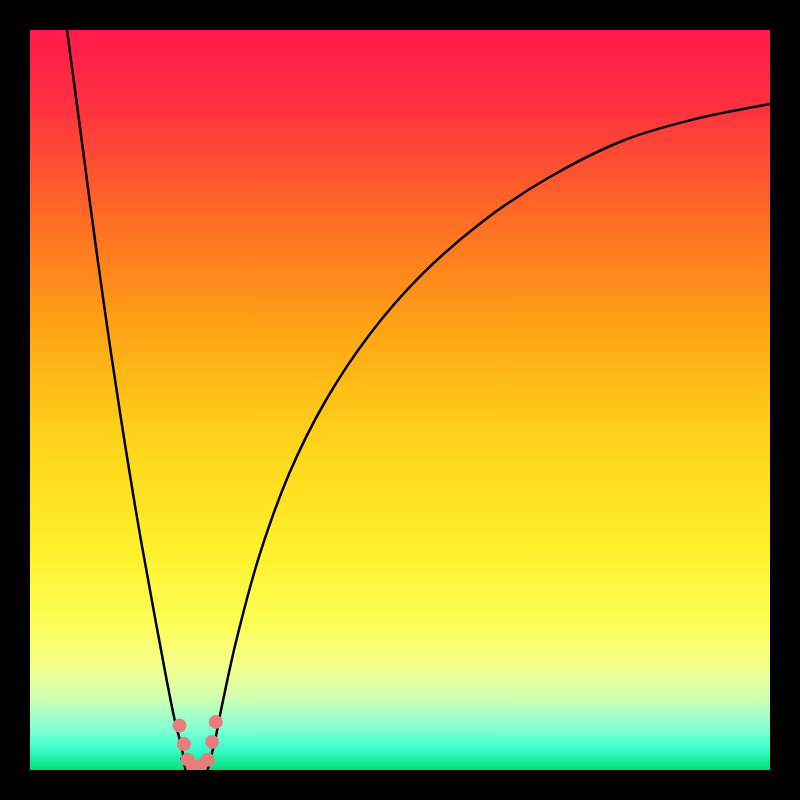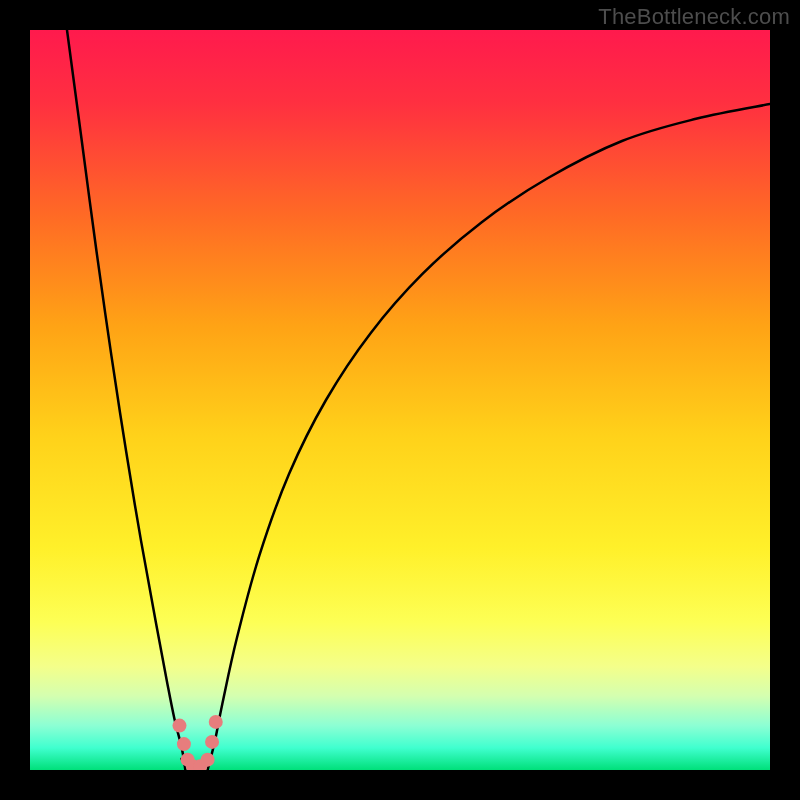--- a/index.html
+++ b/index.html
@@ -73,14 +73,13 @@
           <circle cx="153.92" cy="714.10" r="7" fill="#e77d7d"></circle>
           <circle cx="157.62" cy="729.64" r="7" fill="#e77d7d"></circle>
           <circle cx="162.80" cy="736.30" r="7" fill="#e77d7d"></circle>
           <circle cx="170.20" cy="736.30" r="7" fill="#e77d7d"></circle>
           <circle cx="177.60" cy="729.64" r="7" fill="#e77d7d"></circle>
           <circle cx="182.04" cy="711.88" r="7" fill="#e77d7d"></circle>
           <circle cx="185.74" cy="691.90" r="7" fill="#e77d7d"></circle>
         </g>
     </svg>
   </div>
-  <div class="watermark">TheBottleneck.com</div>
 </div>
 
 </body></html>

